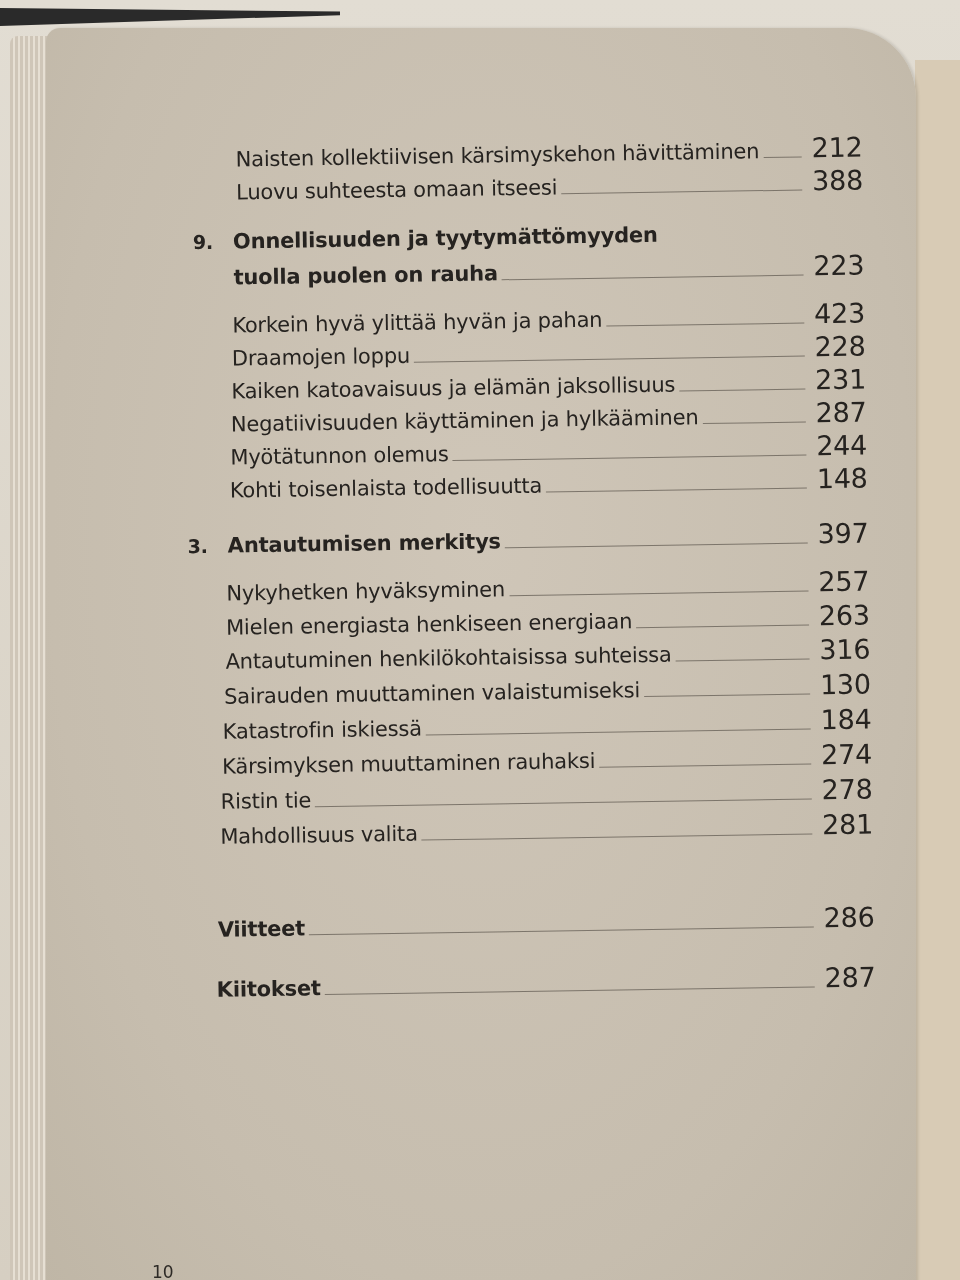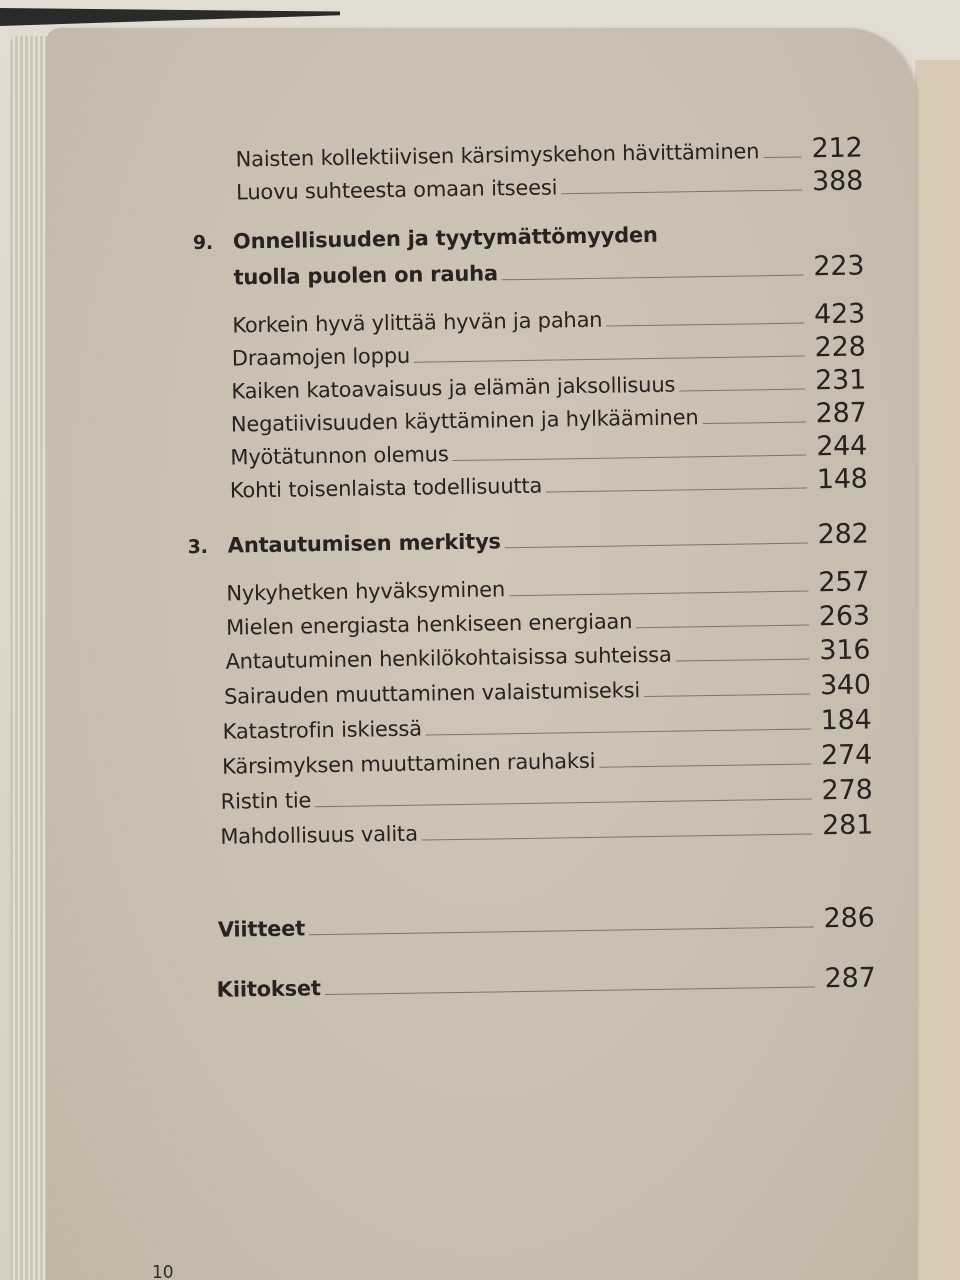--- a/index.html
+++ b/index.html
@@ -147,42 +147,42 @@
     <div class="entry" style="left:231px; top:471px; width:627px;">
       <span class="title">Kohti toisenlaista todellisuutta</span>
       <span class="leader"></span>
       <span class="pg">148</span>
     </div>
 
     <div class="entry bold" style="left:188px; top:526px; width:670px;">
       <span class="num">3.</span>
       <span class="title">Antautumisen merkitys</span>
       <span class="leader"></span>
-      <span class="pg">282</span>
+      <span class="pg">397</span>
     </div>
 
     <div class="entry" style="left:226px; top:574px; width:632px;">
       <span class="title">Nykyhetken hyväksyminen</span>
       <span class="leader"></span>
       <span class="pg">257</span>
     </div>
     <div class="entry" style="left:225px; top:608px; width:633px;">
       <span class="title">Mielen energiasta henkiseen energiaan</span>
       <span class="leader"></span>
       <span class="pg">263</span>
     </div>
     <div class="entry" style="left:224px; top:642px; width:634px;">
       <span class="title">Antautuminen henkilökohtaisissa suhteissa</span>
       <span class="leader"></span>
       <span class="pg">316</span>
     </div>
     <div class="entry" style="left:222px; top:677px; width:636px;">
       <span class="title">Sairauden muuttaminen valaistumiseksi</span>
       <span class="leader"></span>
-      <span class="pg">340</span>
+      <span class="pg">130</span>
     </div>
     <div class="entry" style="left:220px; top:712px; width:638px;">
       <span class="title">Katastrofin iskiessä</span>
       <span class="leader"></span>
       <span class="pg">184</span>
     </div>
     <div class="entry" style="left:219px; top:747px; width:639px;">
       <span class="title">Kärsimyksen muuttaminen rauhaksi</span>
       <span class="leader"></span>
       <span class="pg">274</span>

